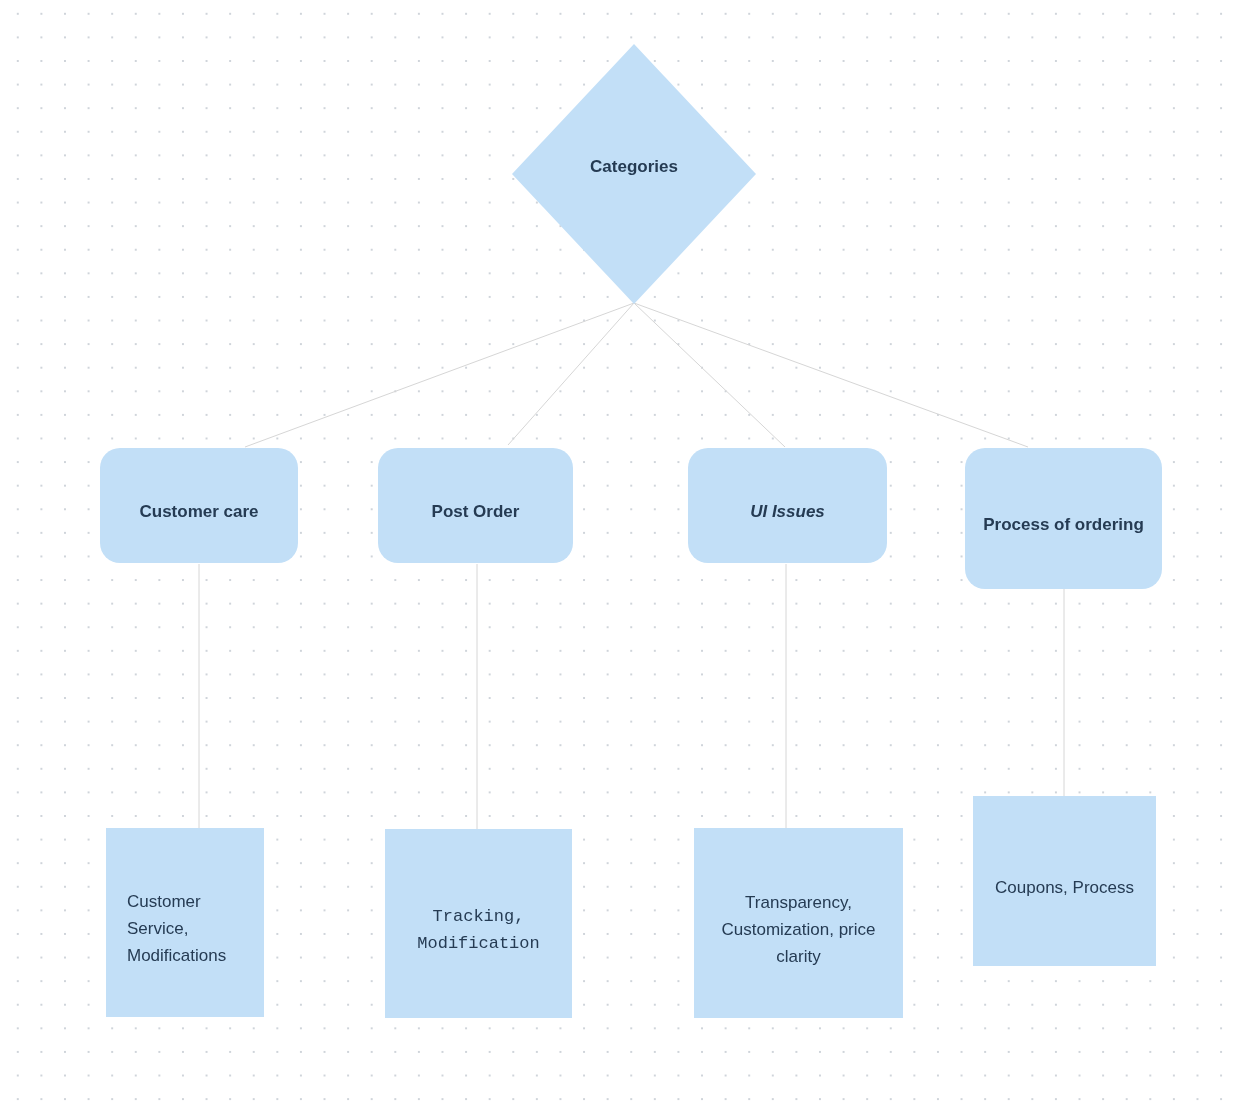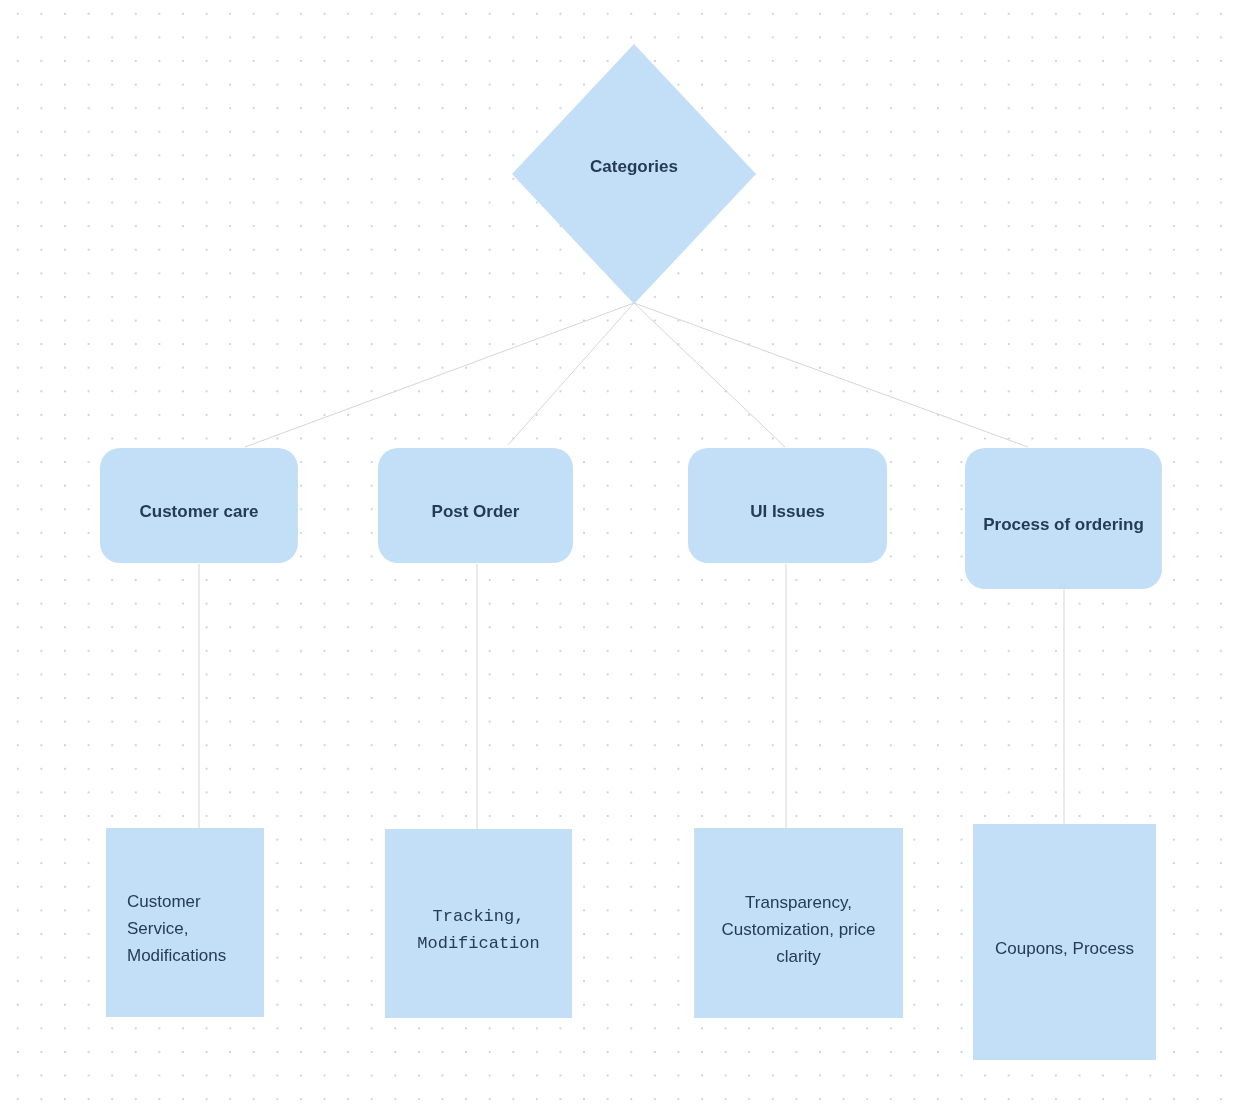--- a/index.html
+++ b/index.html
@@ -90,37 +90,37 @@
   </div>
 
   <div class="node rounded" style="left:100px; top:448px; width:198px; height:115px;">
     <span class="label">Customer care</span>
   </div>
 
   <div class="node rounded" style="left:378px; top:448px; width:195px; height:115px;">
     <span class="label">Post Order</span>
   </div>
 
-  <div class="node rounded" style="left:688px; top:448px; width:199px; height:115px;">
+  <div class="node rounded" style="left:688px; top:448px; width:199px; height:115px;font-style:italic;">
     <span class="label">UI Issues</span>
   </div>
 
   <div class="node rounded" style="left:965px; top:448px; width:197px; height:141px;">
     <span class="label">Process of ordering</span>
   </div>
 
   <div class="node rect" style="left:106px; top:828px; width:158px; height:189px;">
     <span class="label align-left" style="width:116px;">Customer Service, Modifications</span>
   </div>
 
   <div class="node rect" style="left:385px; top:829px; width:187px; height:189px;">
     <span class="label" style="width:140px;font-family:Liberation Mono, monospace;">Tracking, Modification</span>
   </div>
 
   <div class="node rect" style="left:694px; top:828px; width:209px; height:190px;">
     <span class="label" style="width:172px;">Transparency, Customization, price clarity</span>
   </div>
 
-  <div class="node rect" style="left:973px; top:824px; width:183px; height:236px;">
+  <div class="node rect" style="left:973px; top:796px; width:183px; height:170px;">
     <span class="label">Coupons, Process</span>
   </div>
 
 </div>
 
 </body></html>

